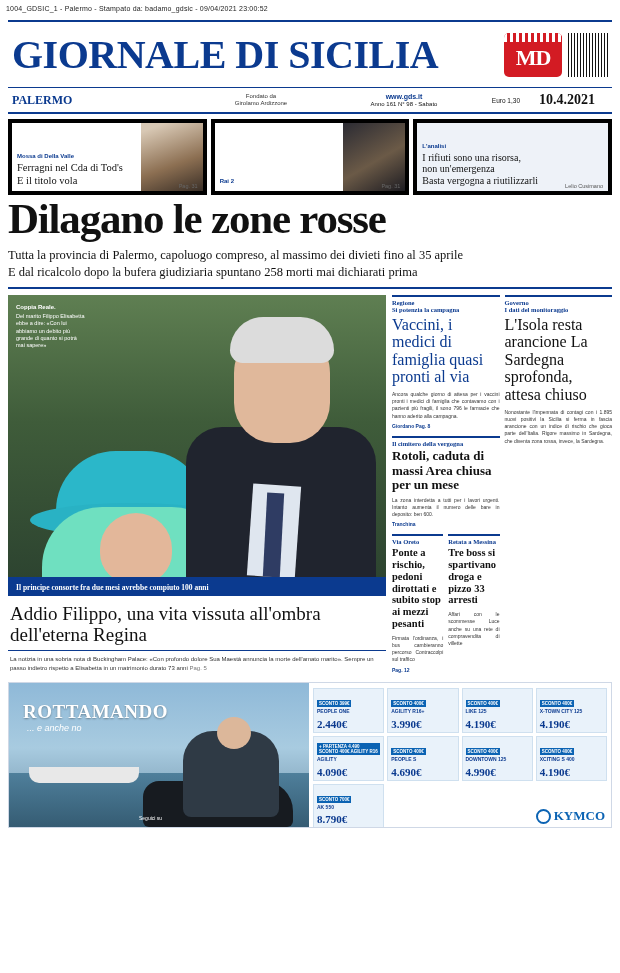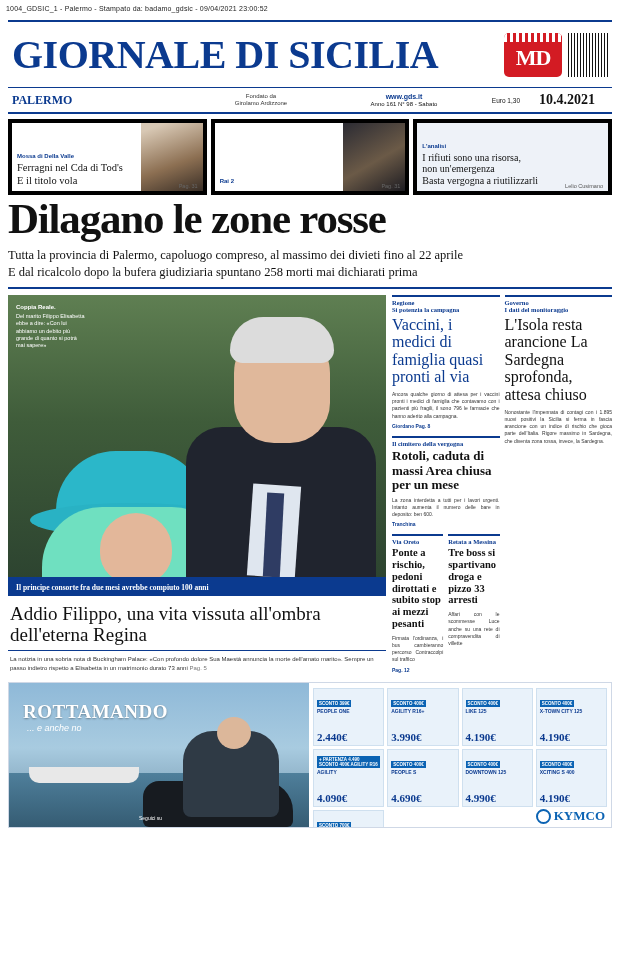--- a/index.html
+++ b/index.html
@@ -371,21 +371,21 @@
     min-height: 42px;
     position: relative;
   }
   .prod .disc {
     background: #0b63b3; color: #fff; font-size: 4.5px; font-weight: bold;
     display: inline-block; padding: 1px 2px; margin-bottom: 1px;
   }
   .prod .nm { font-size: 5px; color: #0b3a8f; font-weight: bold; line-height: 1.15;}
   .prod .price {
     font-family: "Liberation Serif", serif;
-    font-weight: bold; font-size: 11px; color: #0b3a8f; margin-top: 16px;
+    font-weight: bold; font-size: 11px; color: #0b3a8f; margin-top: 3px;
   }
   .kymco {
     position: absolute; right: 6px; bottom: 3px;
     display: flex; align-items: center; gap: 3px;
     color: #0b63b3; font-family: "Liberation Serif", serif;
     font-weight: bold; font-size: 13px;
   }
   .kymco .ring {
     width: 15px; height: 15px; border: 2.5px solid #0b63b3; border-radius: 50%;
     display: inline-block;
@@ -442,21 +442,21 @@
         <div class="headline" style="white-space:pre-line">I rifiuti sono una risorsa,
 non un'emergenza
 Basta vergogna a riutilizzarli</div>
       </div>
       <div class="signature">Lelio Cusimano</div>
     </div>
   </div>
 
   <div class="main-headline">Dilagano le zone rosse</div>
   <div class="sub-deck">
-    <div>Tutta la provincia di Palermo, capoluogo compreso, al massimo dei divieti fino al 22 aprile</div>
+    <div>Tutta la provincia di Palermo, capoluogo compreso, al massimo dei divieti fino al 35 aprile</div>
     <div>E dal ricalcolo dopo la bufera giudiziaria spuntano 258 morti mai dichiarati prima</div>
   </div>
   <div class="rule-blue"></div>
 
   <div class="body-area">
 
     <div class="left-col">
       <div class="photo-block">
         <div class="photo-hat"></div>
         <div class="photo-coat"></div>

